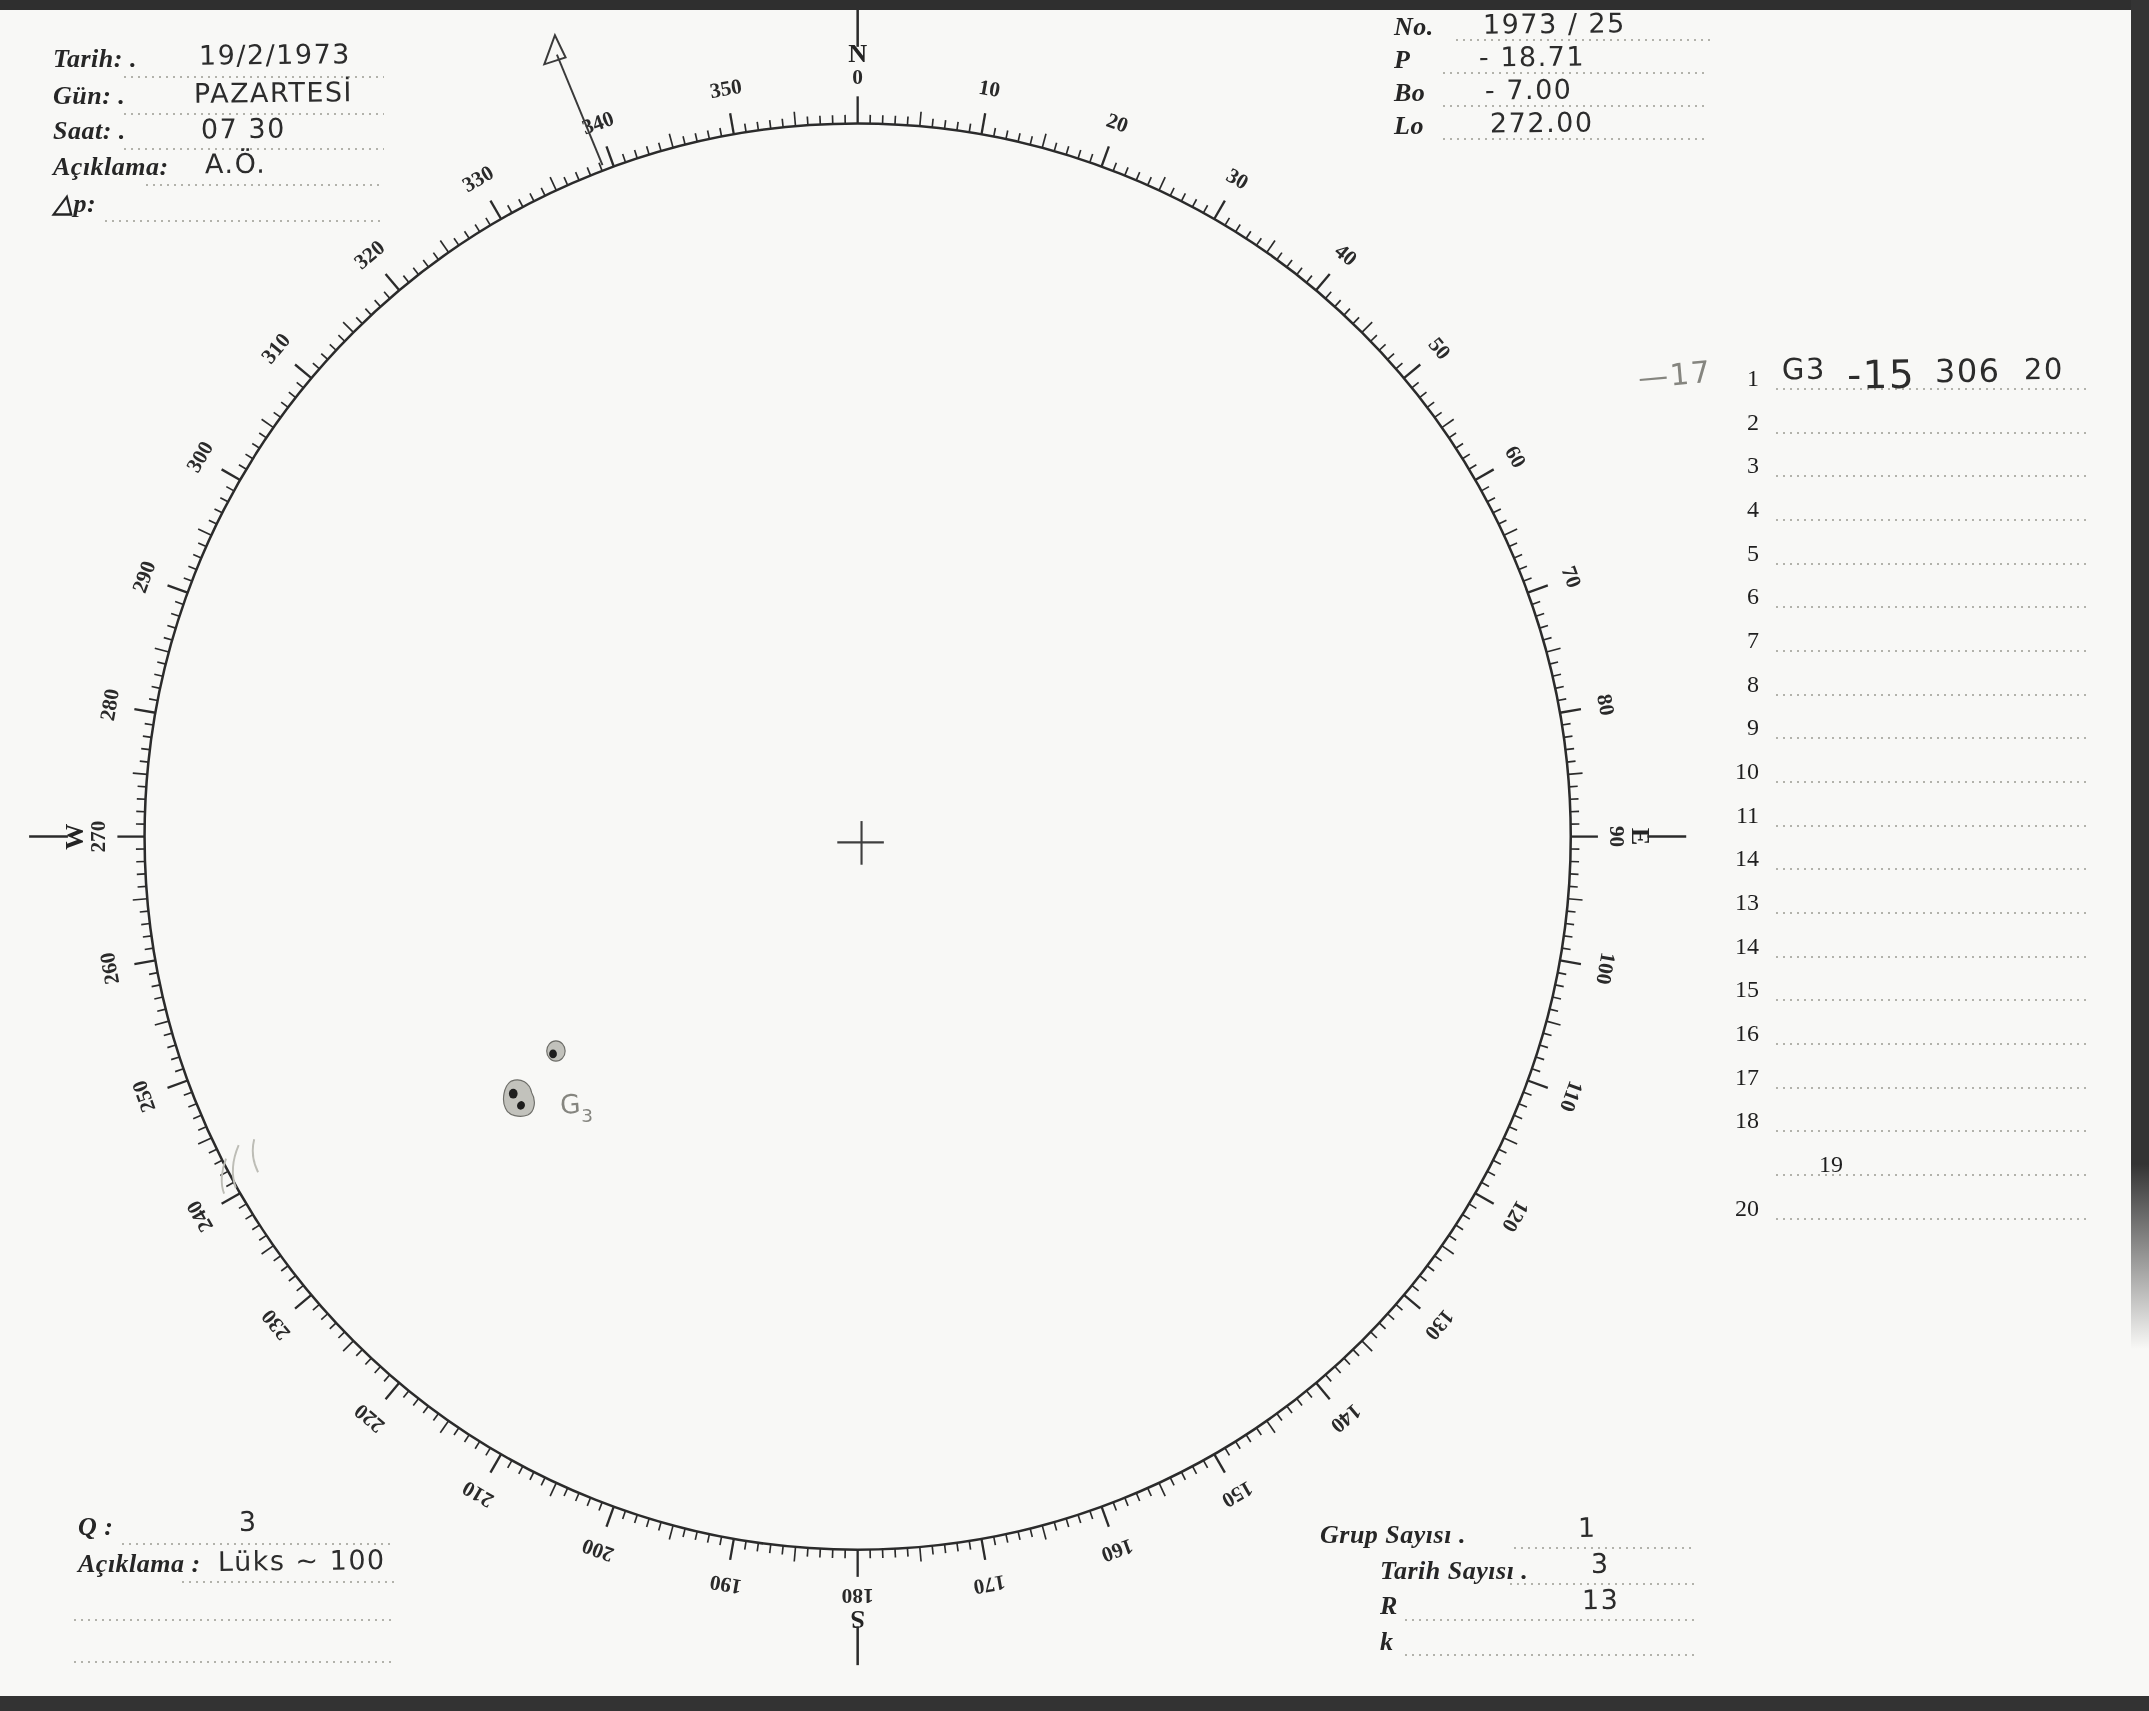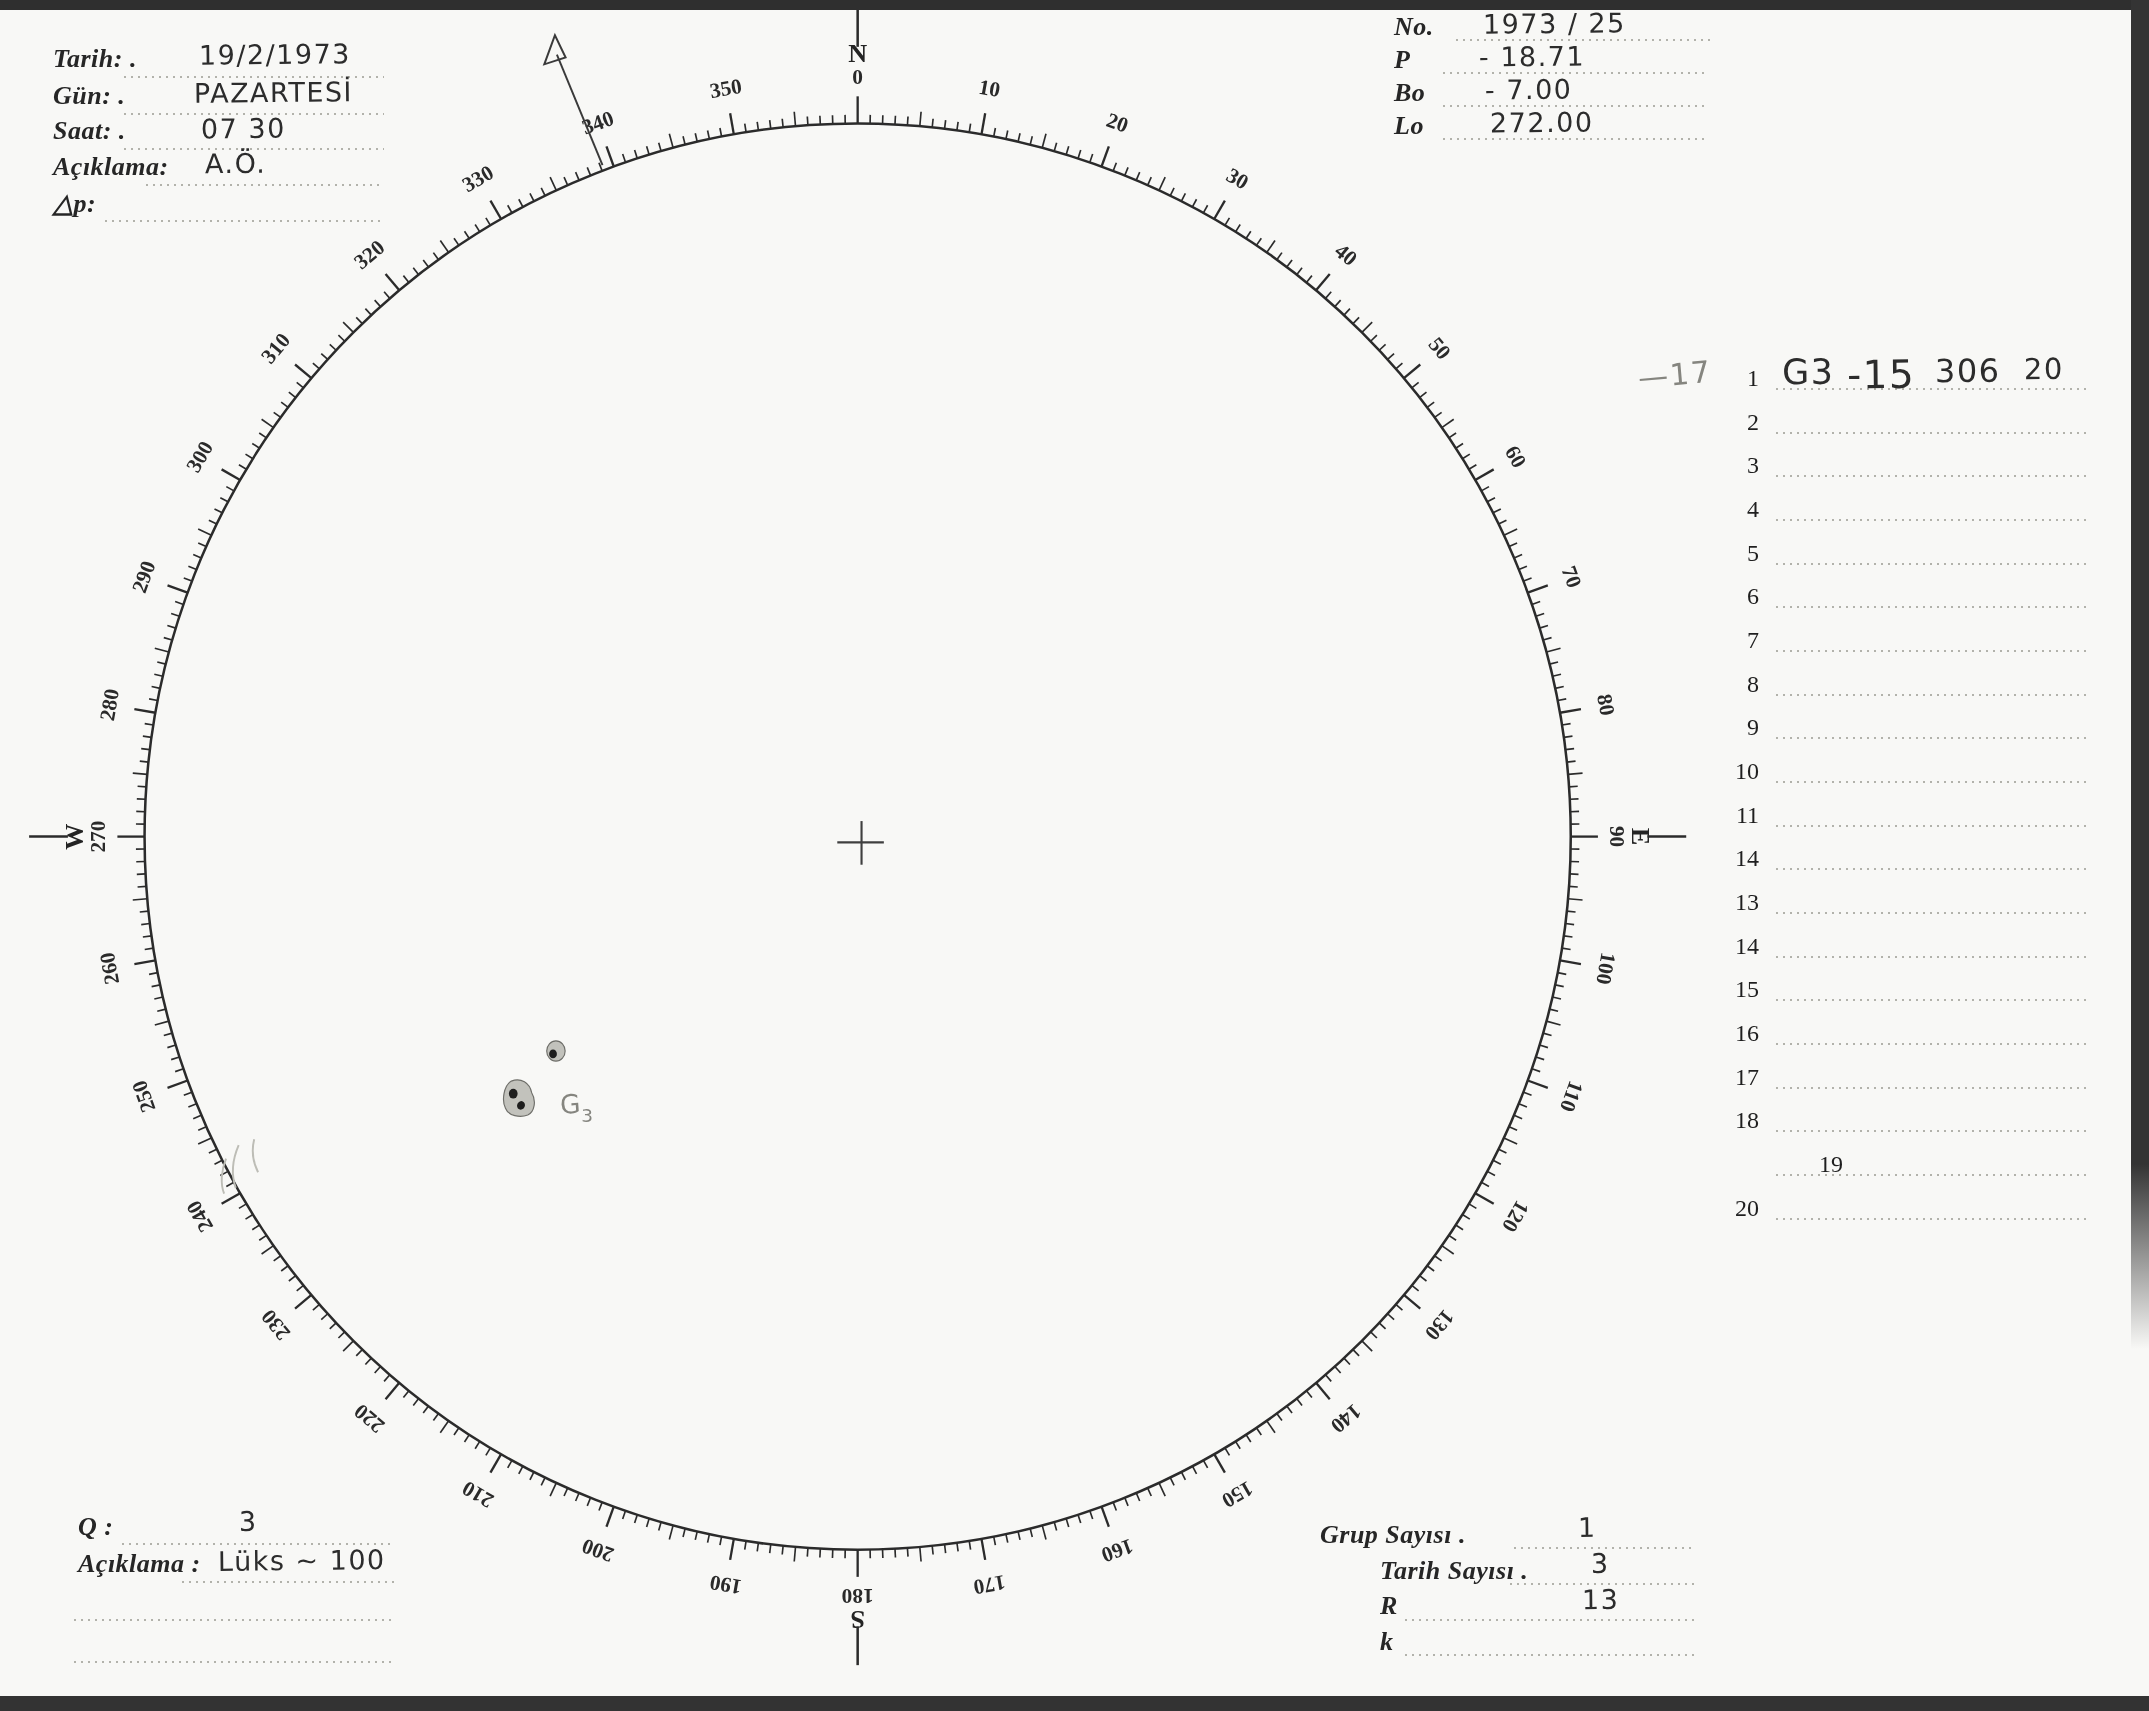--- a/index.html
+++ b/index.html
@@ -532,21 +532,21 @@
     <div class="abs rownum" style="left:1718px;top:1020px">16</div>
     <div class="abs dots" style="left:1776px;top:1043px;width:312px"></div>
     <div class="abs rownum" style="left:1718px;top:1064px">17</div>
     <div class="abs dots" style="left:1776px;top:1087px;width:312px"></div>
     <div class="abs rownum" style="left:1718px;top:1107px">18</div>
     <div class="abs dots" style="left:1776px;top:1130px;width:312px"></div>
     <div class="abs rownum" style="left:1802px;top:1151px">19</div>
     <div class="abs dots" style="left:1776px;top:1174px;width:312px"></div>
     <div class="abs rownum" style="left:1718px;top:1195px">20</div>
     <div class="abs dots" style="left:1776px;top:1218px;width:312px"></div>
-    <span class="abs hw" style="left:1782px;top:352px;font-size:35px">G3</span>
+    <span class="abs hw" style="left:1782px;top:352px;font-size:29px">G3</span>
     <span class="abs hw" style="left:1847px;top:352px;font-size:39px">-15</span>
     <span class="abs hw" style="left:1935px;top:352px;font-size:32px">306</span>
     <span class="abs hw" style="left:2024px;top:352px;font-size:29px">20</span>
     <span class="abs hw pencil" style="left:1638px;top:357px;font-size:30px;letter-spacing:1.9px;transform:rotate(-5deg)">—17</span>
   </div>
 
 <span class="abs lbl" style="left:78px;top:1512px">Q :</span>
 <span class="abs hw" style="left:239px;top:1506px">3</span>
 <div class="abs dots" style="left:122px;top:1543px;width:270px"></div>
 

